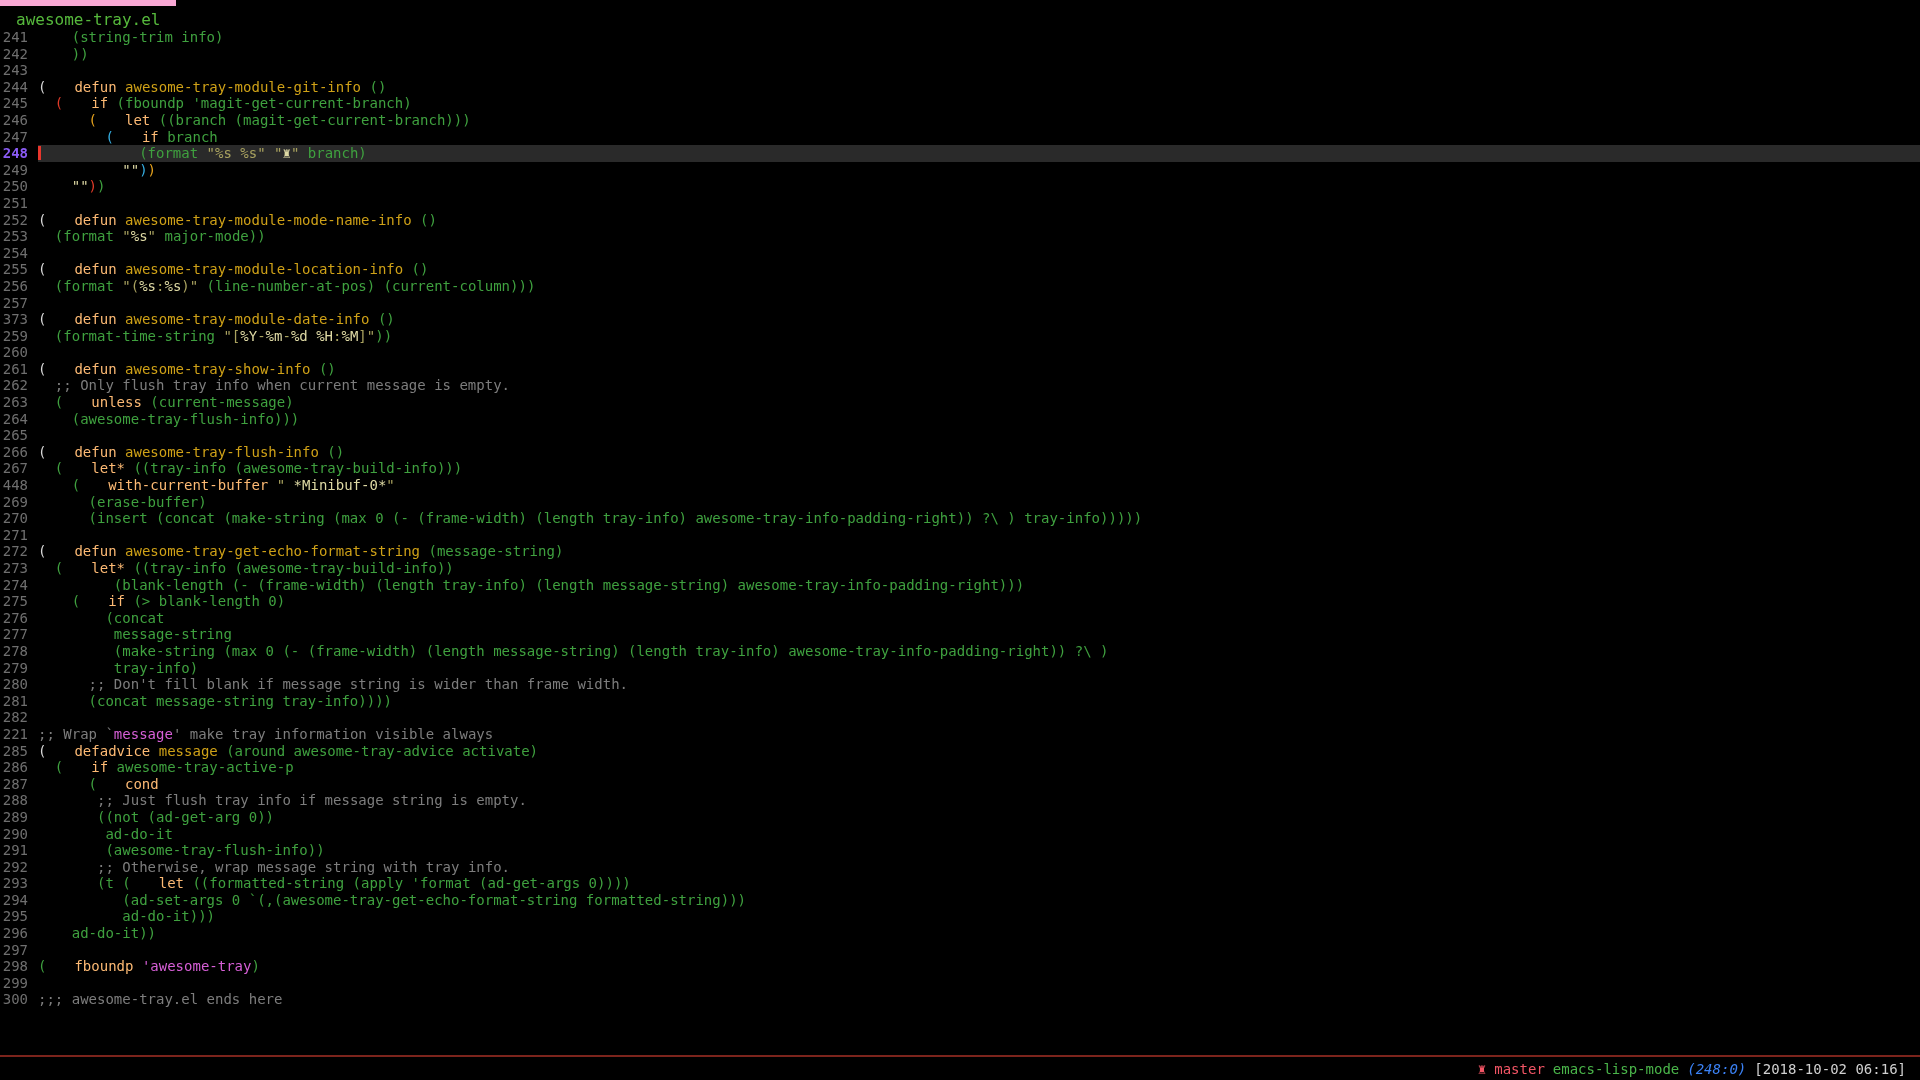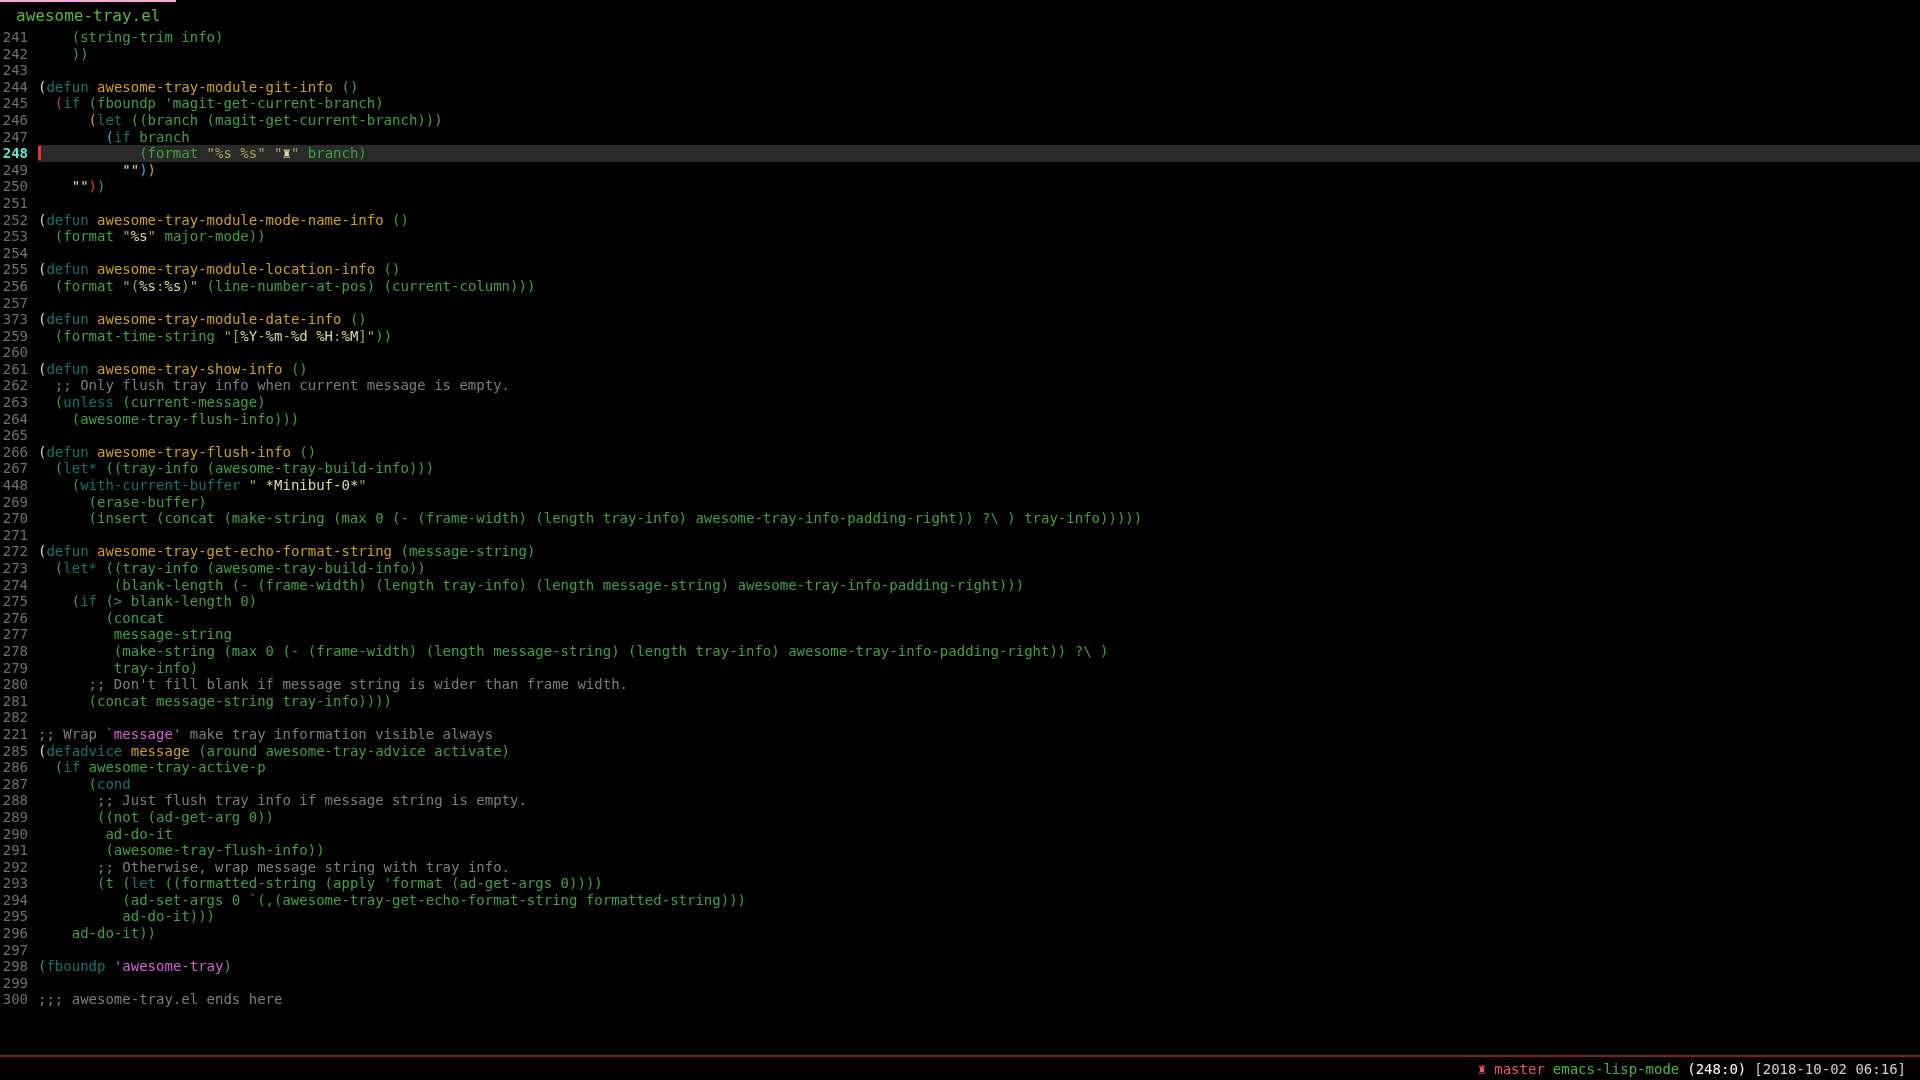--- a/index.html
+++ b/index.html
@@ -2,54 +2,54 @@
 <html><head>
 <meta charset="utf-8">
 <style>
   * { margin:0; padding:0; box-sizing:border-box; }
   html,body { width:1920px; height:1080px; background:#000; overflow:hidden; }
   body { font-family:"DejaVu Sans Mono","Liberation Mono",monospace; }
   .screen { position:relative; width:1920px; height:1080px; background:#000; }
 
   
   .tabbar { height:28px; }
-  .tab { display:inline-block; min-width:176px; border-top:2px solid #f9a8d4; padding:4px 14px 0 16px; }
+  .tab { display:inline-block; min-width:176px; border-top:6px solid #f9a8d4; padding:4px 14px 0 16px; }
   .tab-label { color:#56b93c; font-size:16px; }
 
   
   .code { position:absolute; top:29px; left:0; right:0; }
   .line { display:flex; height:16.6px; line-height:16.6px; font-size:14px; white-space:pre; }
   .ln { flex:none; width:38px; text-align:right; padding-right:10px; color:#6f6f6f; }
   .lc { flex:1; position:relative; }
   .cur .lc { background:#2a2a2a; }
-  .cur .ln { color:#5eead4; font-weight:bold; }
+  .cur .ln { color:#8b5cf6; font-weight:bold; }
   .cursor { position:absolute; left:0; top:1px; width:3px; height:14px; background:#e8362c; }
 
   
   .g  { color:#3fa13f; }                      
-  .k  { color:#0f766e; }                      
+  .k  { color:#fdba74;margin-left:28px; }                      
   .f  { color:#cfa117; font-weight:normal; }    
   .s  { color:#a9a25f; }                      
   .ss { color:#ded9a4; }                      
   .c  { color:#7d7d7d; }                      
   .m  { color:#d75fd7; }                      
   .w  { color:#d8d8d8; }                      
   .pr { color:#e03a28; }                      
   .py { color:#e5a21d; }                      
   .pc { color:#35aee2; }                      
 
   
   .modeline { position:absolute; left:0; right:0; bottom:0; height:25px;
               border-top:2px solid #7c241c; background:#000;
               display:flex; justify-content:flex-end; align-items:center;
               padding-right:14px; font-size:14px; }
   .modeline span { margin-left:8px; }
   .ml-git  { color:#f25565; }
   .ml-mode { color:#4ab54a; }
-  .ml-pos  { color:#ffffff; }
+  .ml-pos  { color:#3b82f6;font-style:italic; }
   .ml-date { color:#d0d0d0; }
 </style>
 </head>
 <body>
 
 <div class="screen">
 
   <div class="tabbar">
     <div class="tab">
       <span class="tab-label">awesome-tray.el</span>

